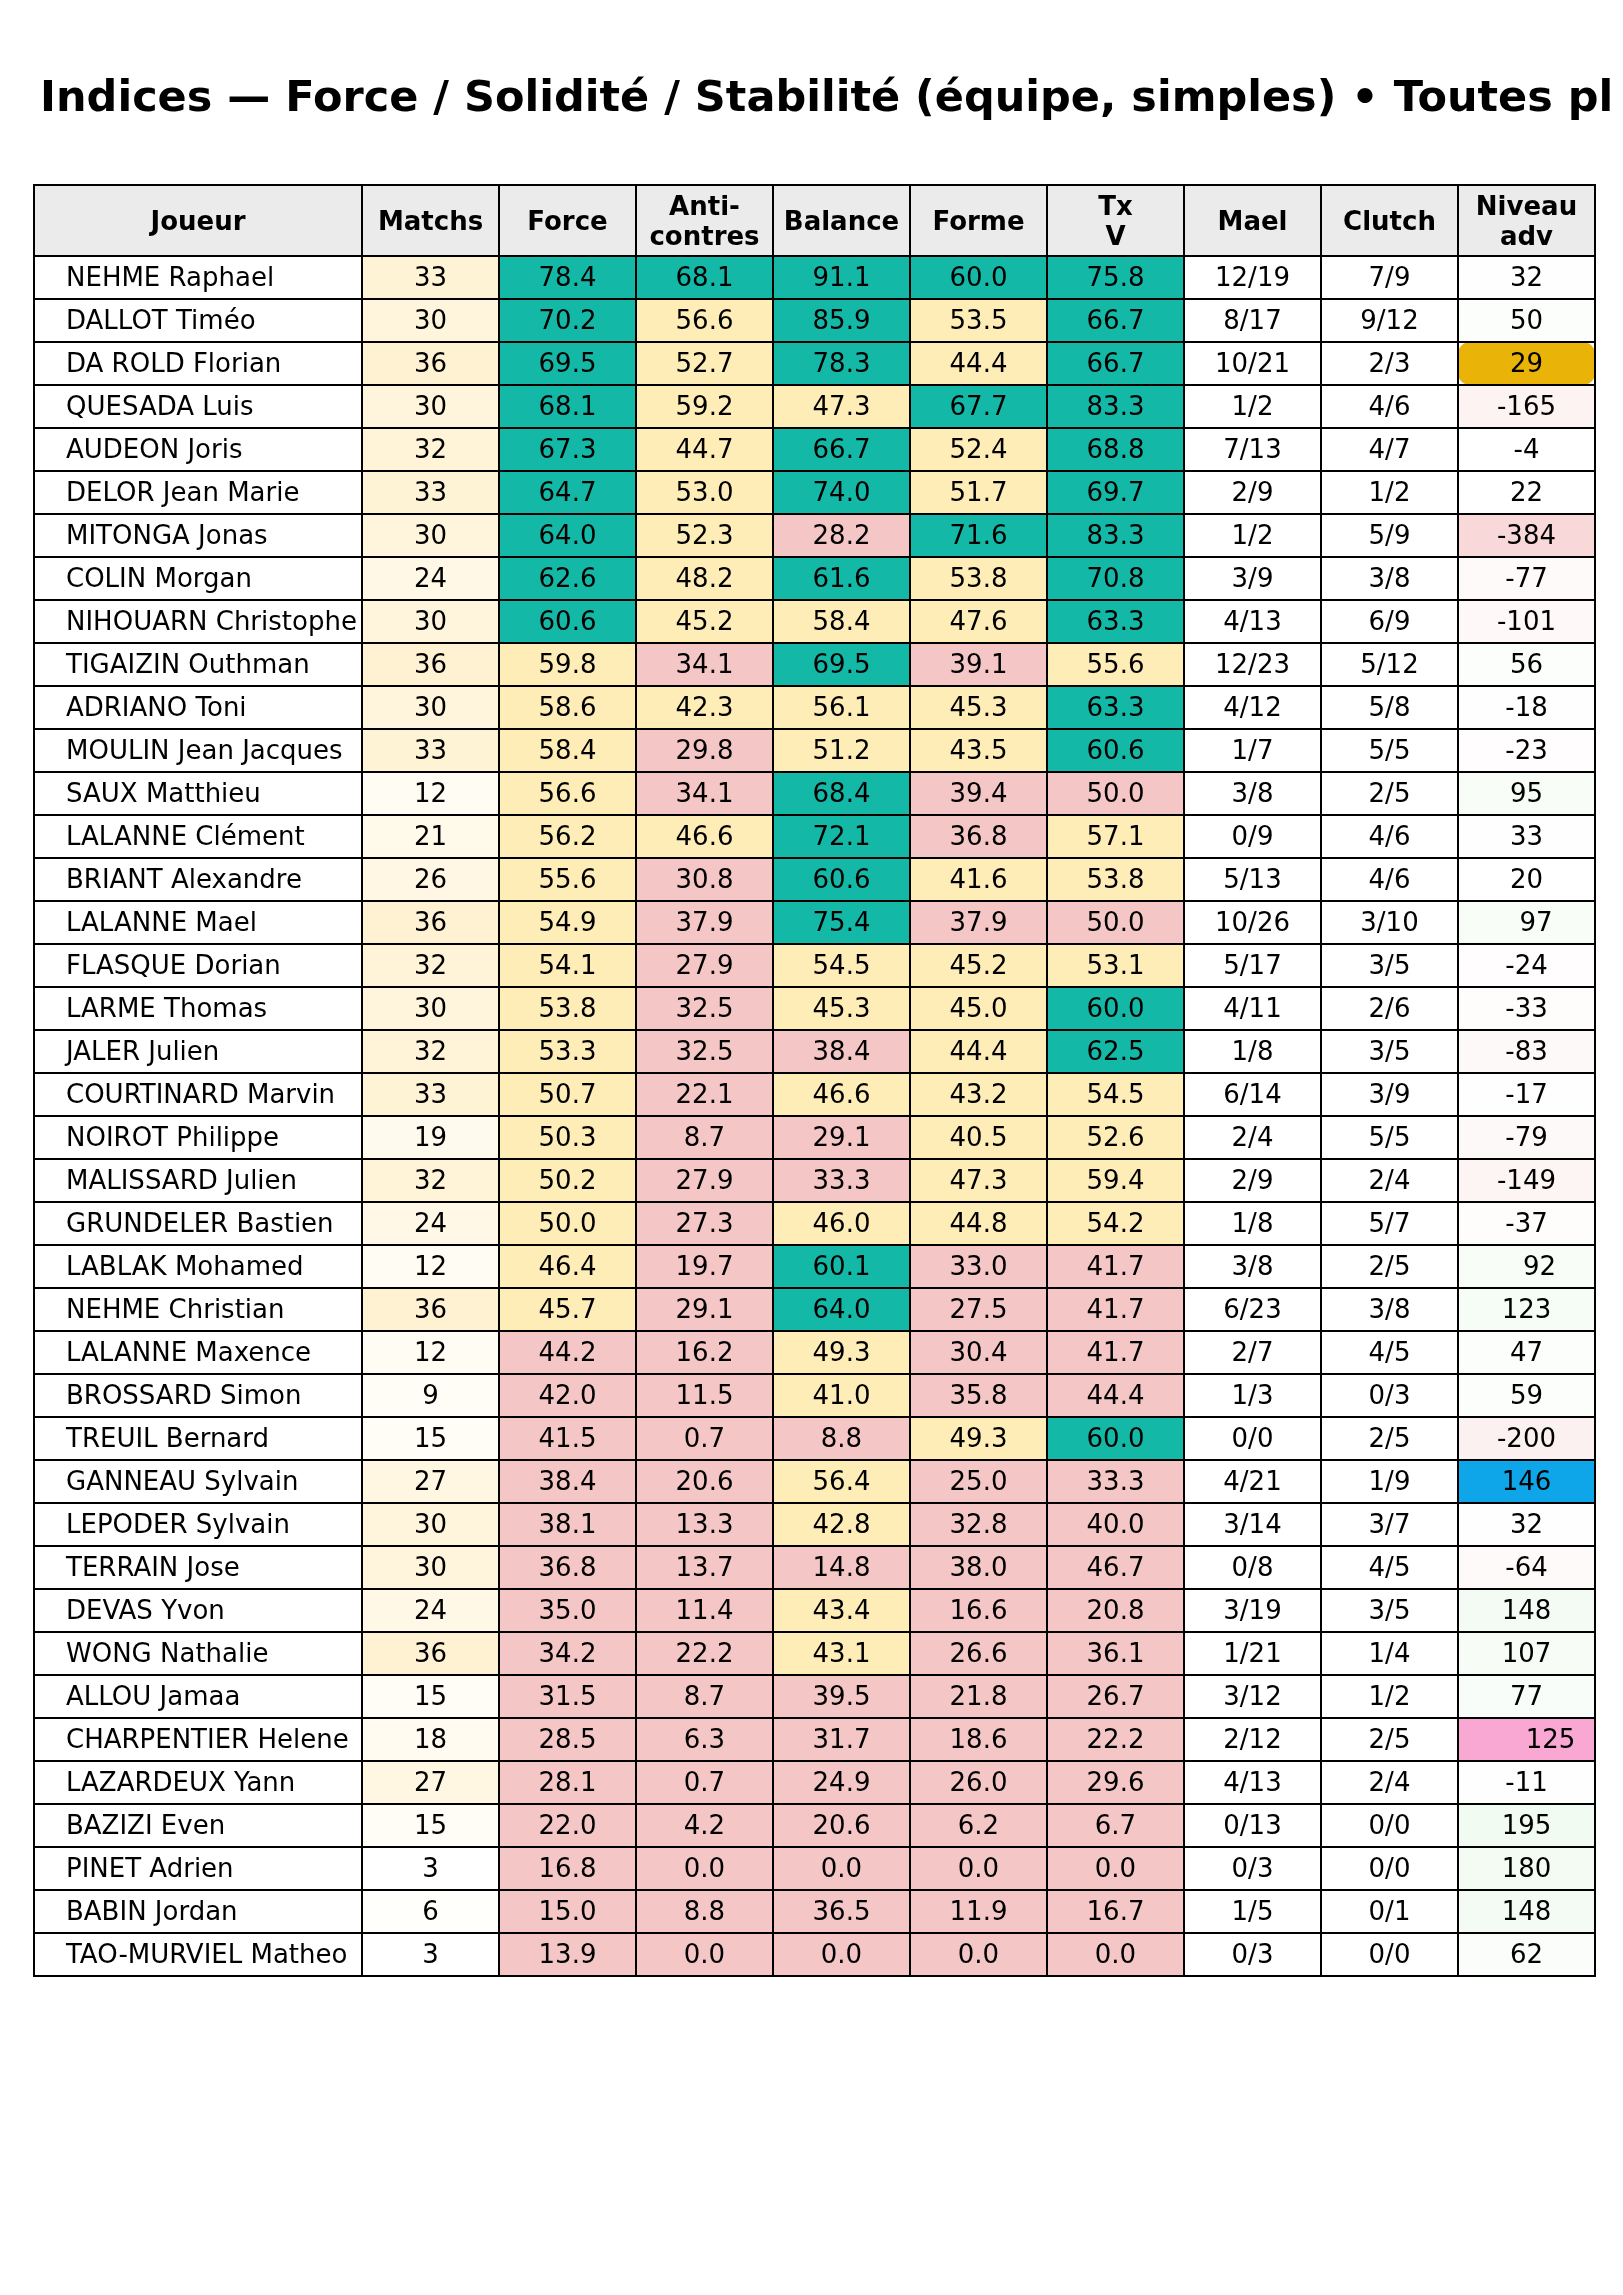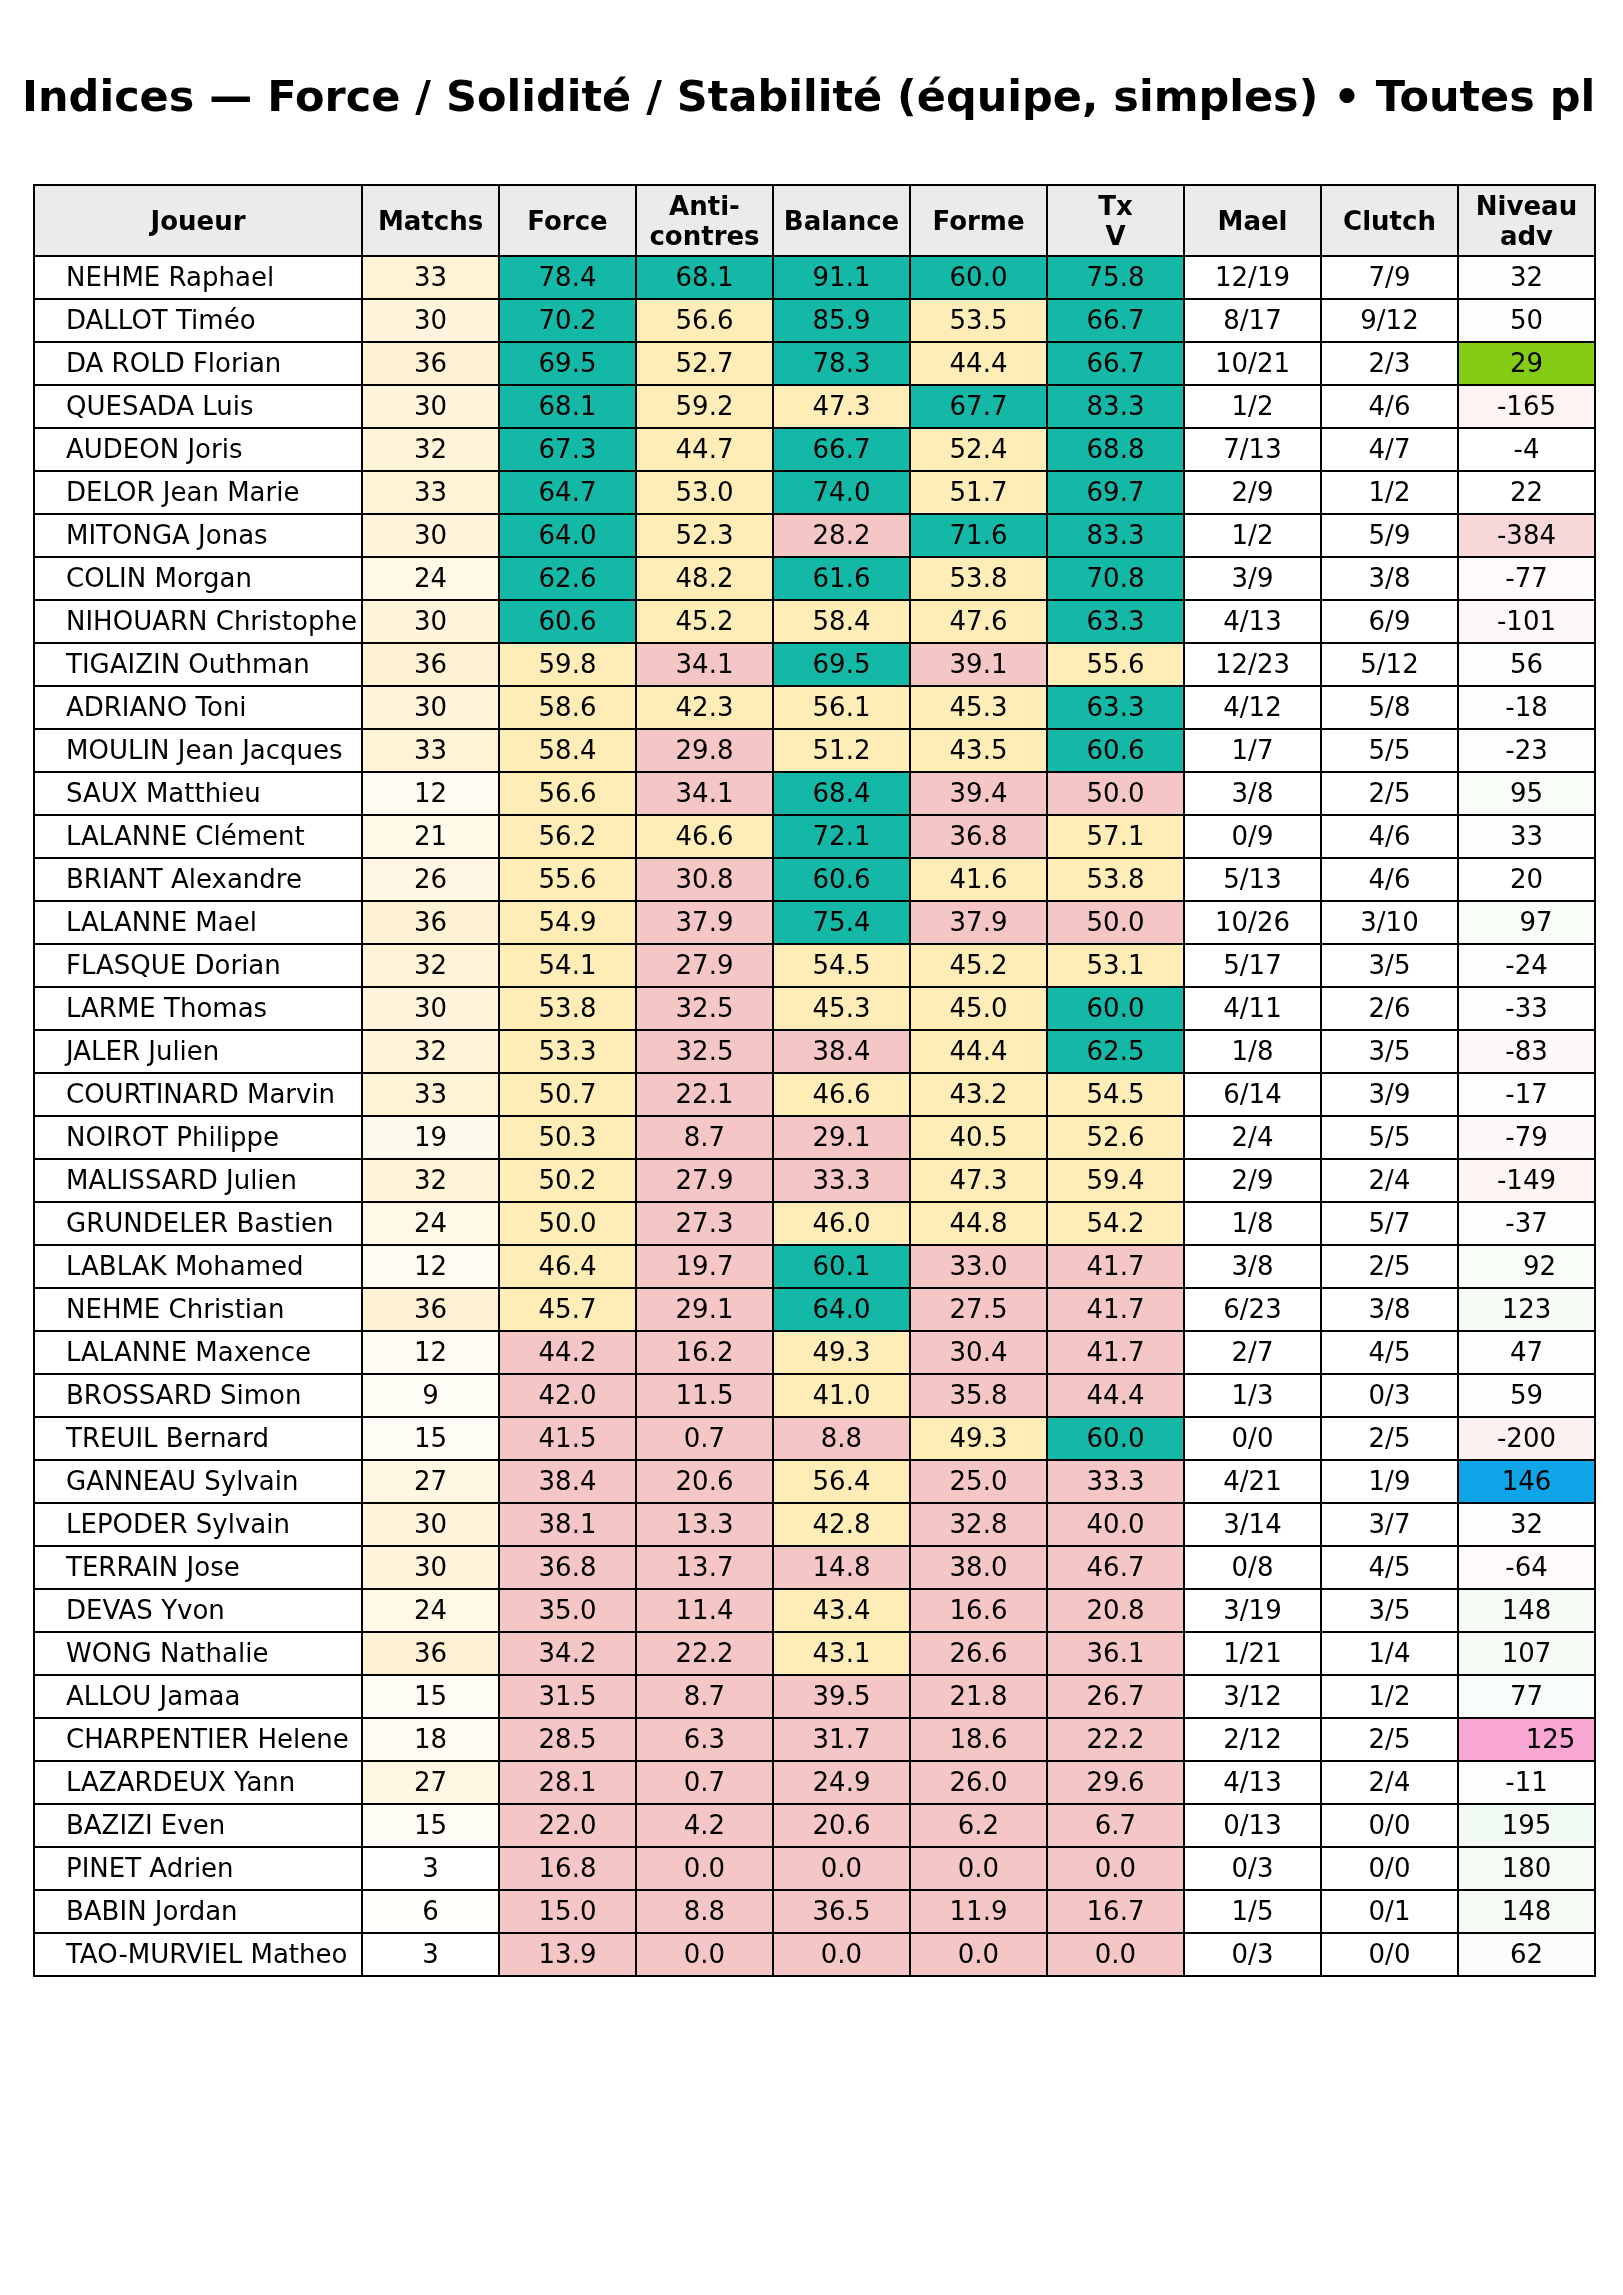--- a/index.html
+++ b/index.html
@@ -1,18 +1,18 @@
 <!DOCTYPE html>
 <html style="font-size:10.5px"><head>
 <meta charset="utf-8">
 <style>
   html, body { margin: 0; padding: 0; background: #ffffff; }
   body { width: 1624px; height: 2295px; position: relative; overflow: hidden;
          font-family: "DejaVu Sans", sans-serif; color: #000; }
-  .title { position: absolute; left: 22px; top: 71px; font-size: 43px; font-weight: bold;
+  .title { position: absolute; left: 40px; top: 71px; font-size: 43px; font-weight: bold;
            white-space: nowrap; letter-spacing: 0px; }
   table.grid { position: absolute; left: 33px; top: 184px; border-collapse: collapse;
                table-layout: fixed; width: 1559px; }
   table.grid th, table.grid td { border: 2.6px solid #000; padding: 0; text-align: center;
                font-size: 26px; overflow: hidden; white-space: nowrap; }
   table.grid th { background: #ebebeb; font-weight: bold; height: 69px; line-height: 30px;
                   font-size: 26px; }
   table.grid td { height: 41px; line-height: 41px; }
   table.grid td.name { text-align: left; padding-left: 31px; background: #fff; }
   col.c-name { width: 328px; }
@@ -83,21 +83,21 @@
       <tr>
         <td class="name">DA ROLD Florian</td>
         <td style="background: rgb(255, 242, 210);">36</td>
         <td class="g">69.5</td>
         <td class="y">52.7</td>
         <td class="g">78.3</td>
         <td class="y">44.4</td>
         <td class="g">66.7</td>
         <td class="w">10/21</td>
         <td class="w">2/3</td>
-        <td style="background: #84cc16;">29</td>
+        <td style="background: #eab308; border-radius: 12px;">29</td>
       </tr>
       <tr>
         <td class="name">QUESADA Luis</td>
         <td style="background: rgb(255, 245, 220);">30</td>
         <td class="g">68.1</td>
         <td class="y">59.2</td>
         <td class="y">47.3</td>
         <td class="g">67.7</td>
         <td class="g">83.3</td>
         <td class="w">1/2</td>

